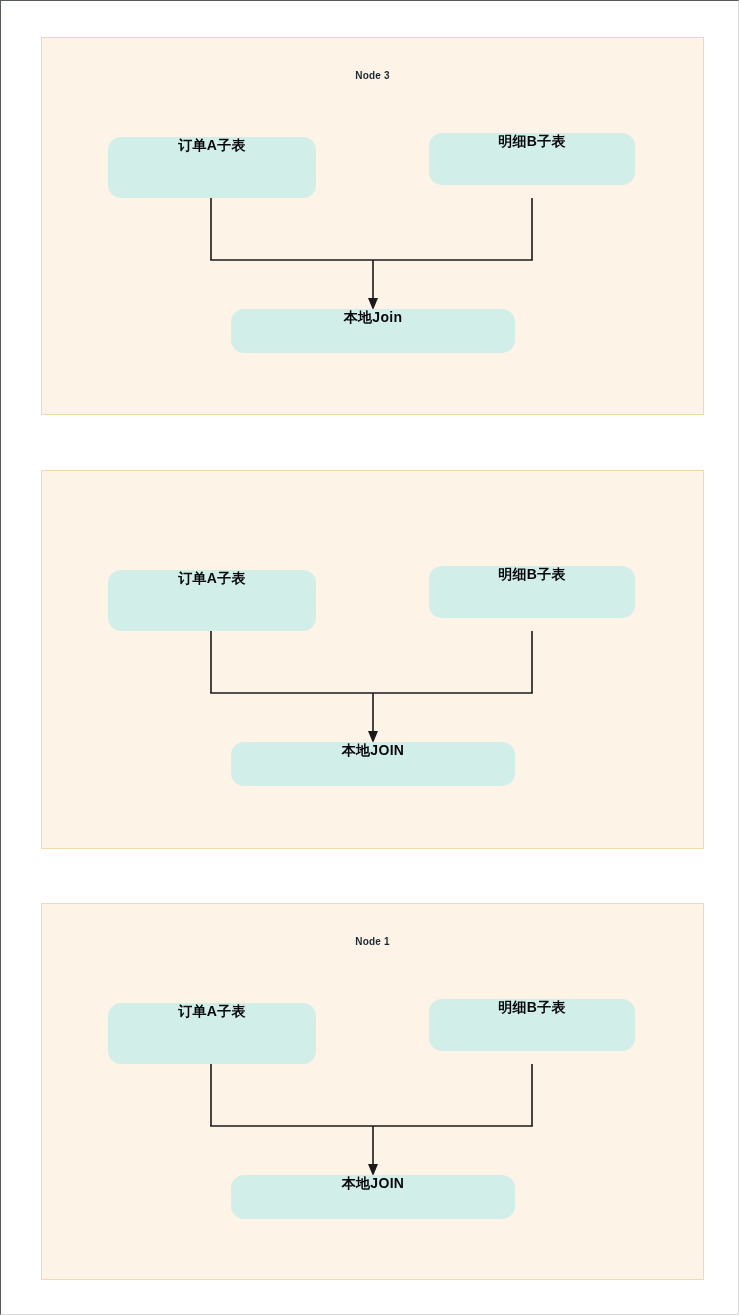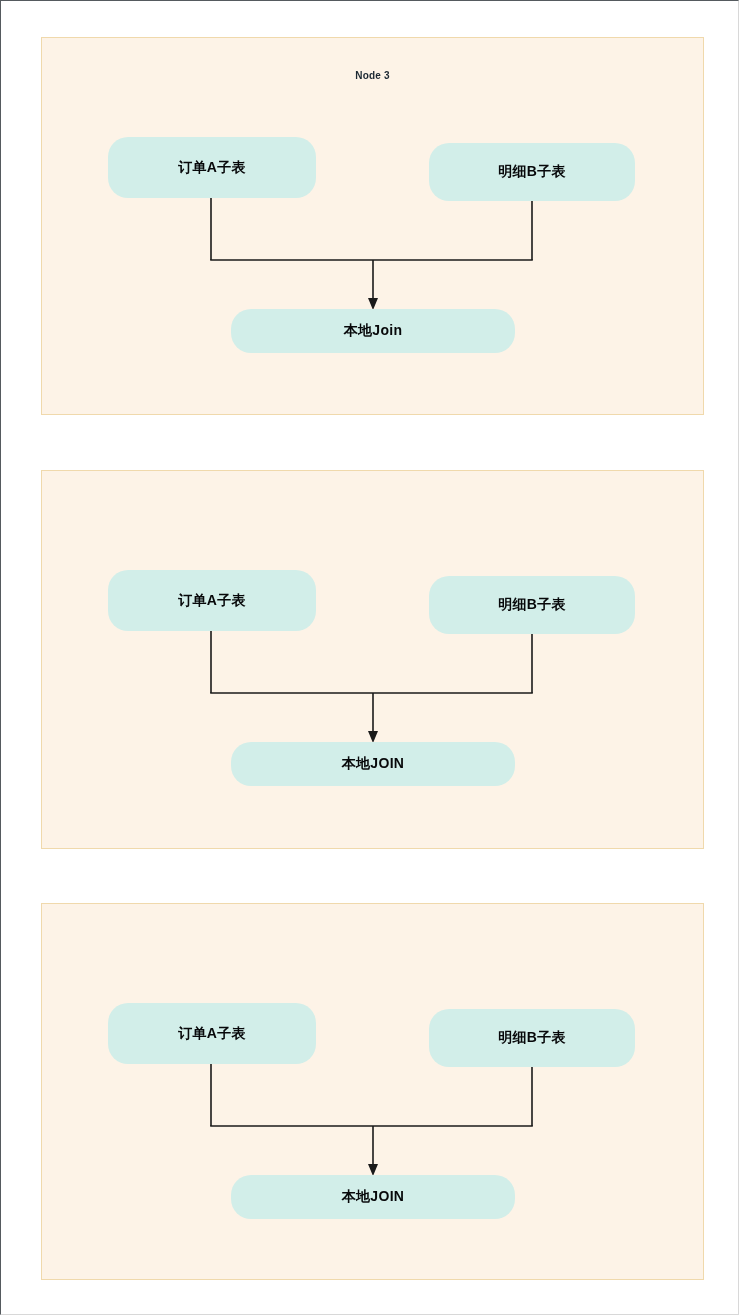--- a/index.html
+++ b/index.html
@@ -46,31 +46,31 @@
     font-size: 10px;
     font-weight: bold;
     color: #1c2833;
     letter-spacing: 0.2px;
   }
 
   .node-box {
     position: absolute;
     box-sizing: border-box;
     background: #d2eee9;
-    border-radius: 20px;
+    border-radius: 13px;
     display: flex;
-    align-items: center;
+    align-items: flex-start;
     justify-content: center;
     font-size: 14px;
     font-weight: bold;
     color: #07080a;
     letter-spacing: 0.3px;
   }
   .box-left  { left: 66px;  top: 99px;  width: 208px; height: 61px; }
-  .box-right { left: 387px; top: 105px;  width: 206px; height: 58px; }
+  .box-right { left: 387px; top: 95px;  width: 206px; height: 52px; }
   .box-join  { left: 189px; top: 271px; width: 284px; height: 44px; }
 
   .connector-svg {
     position: absolute;
     left: 0; top: 0;
     width: 663px;
     height: 379px;
     overflow: visible;
     pointer-events: none;
   }
@@ -117,20 +117,21 @@
     </div>
     <div class="node-box box-right">
       <span>明细B子表</span>
     </div>
     <div class="node-box box-join">
       <span>本地JOIN</span>
     </div>
   </div>
 
   <div class="panel panel-p3">
+    <div class="panel-title">Node 1</div>
 
     <svg class="connector-svg">
       <line x1="169" y1="160" x2="169" y2="222" stroke="#1a1a1a" stroke-width="1.6"></line>
       <line x1="490" y1="160" x2="490" y2="222" stroke="#1a1a1a" stroke-width="1.6"></line>
       <line x1="168.2" y1="222" x2="490.8" y2="222" stroke="#1a1a1a" stroke-width="1.6"></line>
       <line x1="331" y1="222" x2="331" y2="265" stroke="#1a1a1a" stroke-width="1.6"></line>
       <polygon points="331,272 326,260 336,260" fill="#1a1a1a"></polygon>
     </svg>
 
     <div class="node-box box-left">

